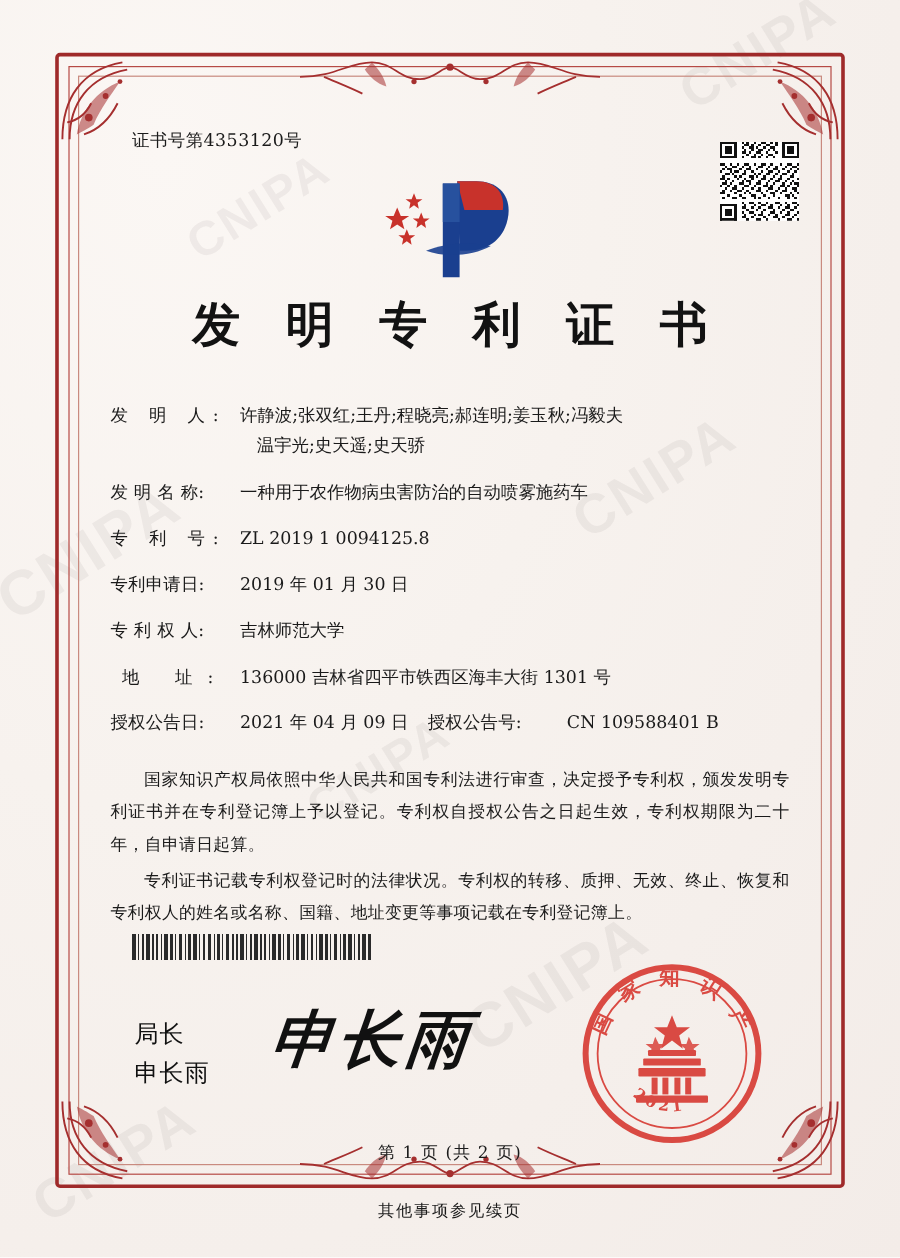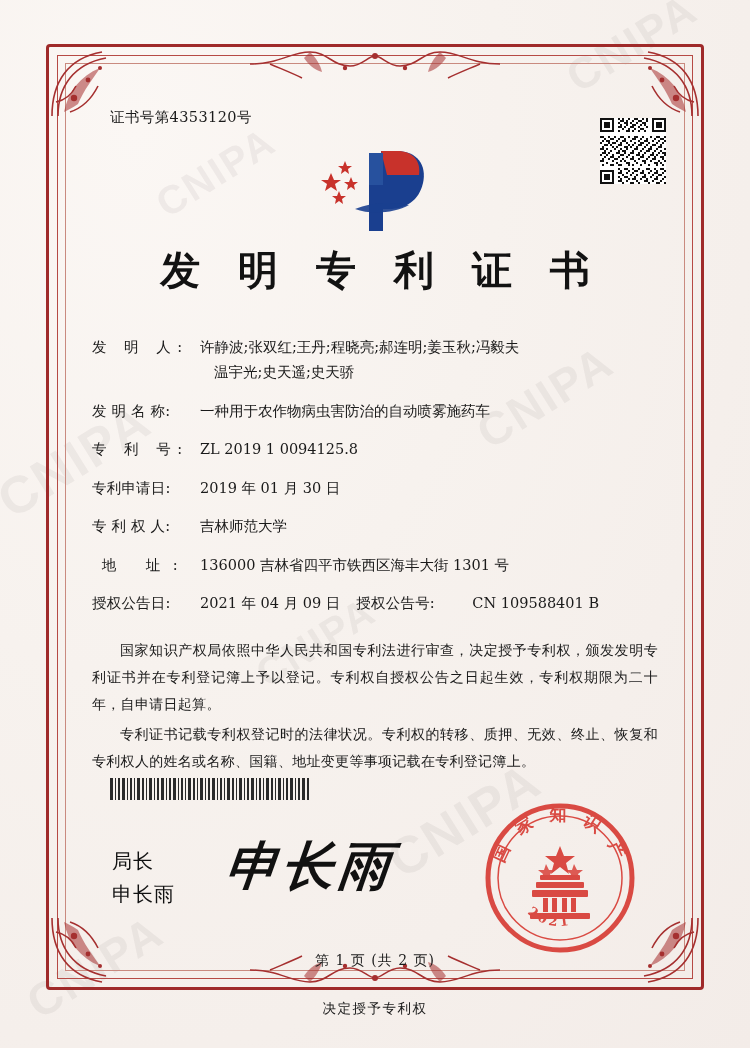--- a/index.html
+++ b/index.html
@@ -763,15 +763,15 @@
           <textPath href="#sealArc" startOffset="8%">国 家 知 识 产 权 局</textPath>
         </text>
         <text font-family="DejaVu Serif, serif" font-size="13" font-weight="700" fill="#d6342c" letter-spacing="3">
           <textPath href="#sealArcBottom" startOffset="26%">2021</textPath>
         </text>
       </g>
     </svg>
   </div>
 
   <div id="page-no">第 1 页 (共 2 页)</div>
-  <div id="footer-note">决定授予专利权</div>
+  <div id="footer-note">其他事项参见续页</div>
 
 </div>
 
 </body></html>

